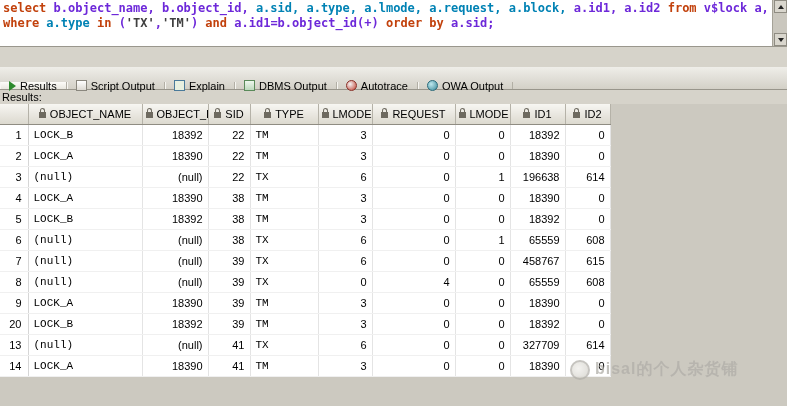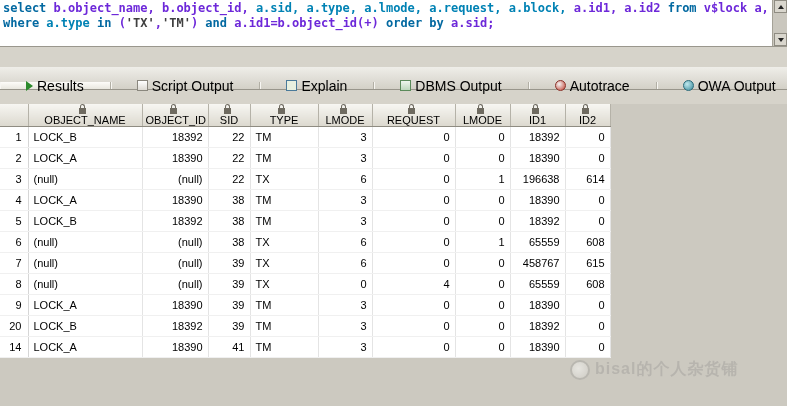--- a/index.html
+++ b/index.html
@@ -4,41 +4,41 @@
 <style>
   html,body{margin:0;padding:0;background:#888;}
   .app{position:relative;width:787px;height:406px;background:#d6d3ca;overflow:hidden;
        font-family:"Liberation Sans",sans-serif;color:#000;}
 
   
   .editor{position:absolute;top:0;left:0;right:0;height:47px;background:#fff;
           border-bottom:1px solid #9a978d;box-sizing:border-box;overflow:hidden;}
   .code-line{font-family:"DejaVu Sans Mono","Liberation Mono",monospace;font-size:12px;
              font-weight:bold;line-height:14px;white-space:pre;padding-left:3px;margin-top:1px;}
-  .tok-kw{color:#0369a1;}
+  .tok-kw{color:#c2410c;}
   .tok-kw2{color:#0082b4;}
   .tok-id{color:#6d28d9;}
   .tok-str{color:#404040;}
 
   .vscroll{position:absolute;top:0;right:0;width:15px;height:47px;background:#cac7be;
            border-left:1px solid #a5a298;box-sizing:border-box;}
   .sbtn{position:absolute;left:1px;width:13px;height:13px;background:#d9d6cd;
         border:1px solid #8f8c82;box-sizing:border-box;display:flex;align-items:center;justify-content:center;}
   .sbtn.up{top:0;}
   .sbtn.down{bottom:1px;}
   .arr-up{width:0;height:0;border-left:3px solid transparent;border-right:3px solid transparent;border-bottom:4px solid #222;}
   .arr-down{width:0;height:0;border-left:3px solid transparent;border-right:3px solid transparent;border-top:4px solid #222;}
 
   .midgap{position:absolute;top:47px;left:0;right:0;height:20px;background:#d6d3ca;}
 
   
   .tabbar{position:absolute;top:67px;left:0;right:0;height:23px;display:flex;
           background:linear-gradient(#efeee9,#d3d0c7);border-bottom:1px solid #98958b;box-sizing:border-box;}
-  .tab{display:flex;align-items:center;padding:0 26px;border-right:1px solid #b2afa5;
-       box-shadow:inset 1px 0 0 #f7f6f2;font-size:14px;white-space:nowrap;cursor:default;margin-top:15px;}
+  .tab{display:flex;align-items:center;padding:0 9px;border-right:1px solid #b2afa5;
+       box-shadow:inset 1px 0 0 #f7f6f2;font-size:11px;white-space:nowrap;cursor:default;margin-top:15px;}
   .tab.active{background:linear-gradient(#fdfcf9,#e9e7df);}
   .tabicon{display:inline-block;width:11px;height:11px;margin-right:4px;flex:none;box-sizing:border-box;}
   .icon-results{width:0;height:0;border-left:7px solid #2d8a2d;border-top:5px solid transparent;
                 border-bottom:5px solid transparent;}
   .icon-script-output{background:linear-gradient(#ffffff,#dcd9d2);border:1px solid #8a877e;}
   .icon-explain{background:#e8f0e0;border:1px solid #4a7a9a;}
   .icon-autotrace{border-radius:50%;background:radial-gradient(circle at 35% 35%,#f4f4f4,#c04030);border:1px solid #8a3028;}
   .icon-dbms-output{background:linear-gradient(#eef7ee,#bcd8bc);border:1px solid #5a8a5a;}
   .icon-owa-output{border-radius:50%;background:radial-gradient(circle at 35% 35%,#bfe8ee,#3a8a9a);border:1px solid #2a6a7a;}
 
@@ -47,22 +47,22 @@
   
   .grid-area{position:absolute;top:104px;left:0;right:0;bottom:0;background:#ccc9c0;overflow:hidden;}
   table.grid{border-collapse:collapse;table-layout:fixed;width:610px;background:#fff;}
   table.grid th{height:20px;background:linear-gradient(#f7f6f2,#dcd9cf);
       border-right:1px solid #b5b2a8;border-bottom:1px solid #8f8c82;
       font-weight:normal;font-size:11px;padding:0 3px;text-align:center;white-space:nowrap;overflow:hidden;}
   table.grid td{height:20px;font-size:11px;padding:0 5px;border-right:1px solid #e4e4e4;
       border-bottom:1px solid #f0f0f0;white-space:nowrap;overflow:hidden;background:#fff;}
   table.grid td.rn{border-right:1px solid #d6d6d6;padding-right:6px;}
   .ar{text-align:right;}
-  .al{text-align:left;}
-  .hwrap{display:inline-flex;align-items:center;flex-direction:column;}
+  .al{text-align:left;font-family:Liberation Mono, monospace;}
+  .hwrap{display:inline-flex;align-items:center;}
   .lockicon{position:relative;display:inline-block;width:7px;height:6px;background:#6e6a60;margin-right:4px;margin-top:3px;}
   .lockicon::before{content:"";position:absolute;top:-4px;left:1px;width:3px;height:4px;
       border:1px solid #6e6a60;border-bottom:none;border-radius:3px 3px 0 0;}
 
   
   .watermark{position:absolute;top:255px;left:570px;display:flex;align-items:center;opacity:.75;}
   .wm-logo{display:inline-block;width:20px;height:20px;border-radius:50%;
            border:2px solid #b3b1ab;background:radial-gradient(circle at 40% 40%,#f0efeb,#cfcdc6);box-sizing:border-box;}
   .wm-text{margin-left:5px;font-size:16px;font-weight:bold;color:#b0aea8;letter-spacing:1px;}
 </style>
@@ -106,20 +106,21 @@
       <div class="tab">
         <span class="tabicon icon-autotrace"></span>
         <span>Autotrace</span>
       </div>
       <div class="tab">
         <span class="tabicon icon-owa-output"></span>
         <span>OWA Output</span>
       </div>
     </div>
 
+  <div class="panel-label">Results:</div>
 
   <div class="grid-area">
     <table class="grid">
       <colgroup>
           <col style="width: 28px;">
           <col style="width: 114px;">
           <col style="width: 66px;">
           <col style="width: 42px;">
           <col style="width: 68px;">
           <col style="width: 54px;">
@@ -284,20 +285,32 @@
             <td class="ar">18392</td>
             <td class="ar">39</td>
             <td class="al">TM</td>
             <td class="ar">3</td>
             <td class="ar">0</td>
             <td class="ar">0</td>
             <td class="ar">18392</td>
             <td class="ar">0</td>
           </tr>
           <tr>
+            <td class="rn ar">13</td>
+            <td class="al">(null)</td>
+            <td class="ar">(null)</td>
+            <td class="ar">41</td>
+            <td class="al">TX</td>
+            <td class="ar">6</td>
+            <td class="ar">0</td>
+            <td class="ar">0</td>
+            <td class="ar">327709</td>
+            <td class="ar">614</td>
+          </tr>
+          <tr>
             <td class="rn ar">14</td>
             <td class="al">LOCK_A</td>
             <td class="ar">18390</td>
             <td class="ar">41</td>
             <td class="al">TM</td>
             <td class="ar">3</td>
             <td class="ar">0</td>
             <td class="ar">0</td>
             <td class="ar">18390</td>
             <td class="ar">0</td>

